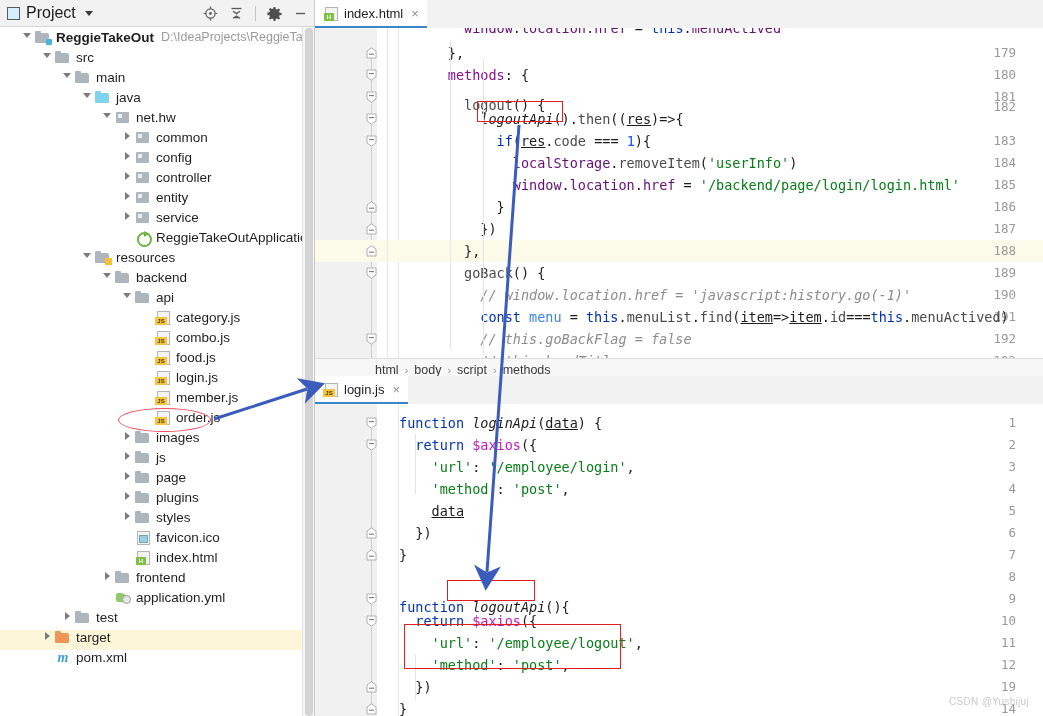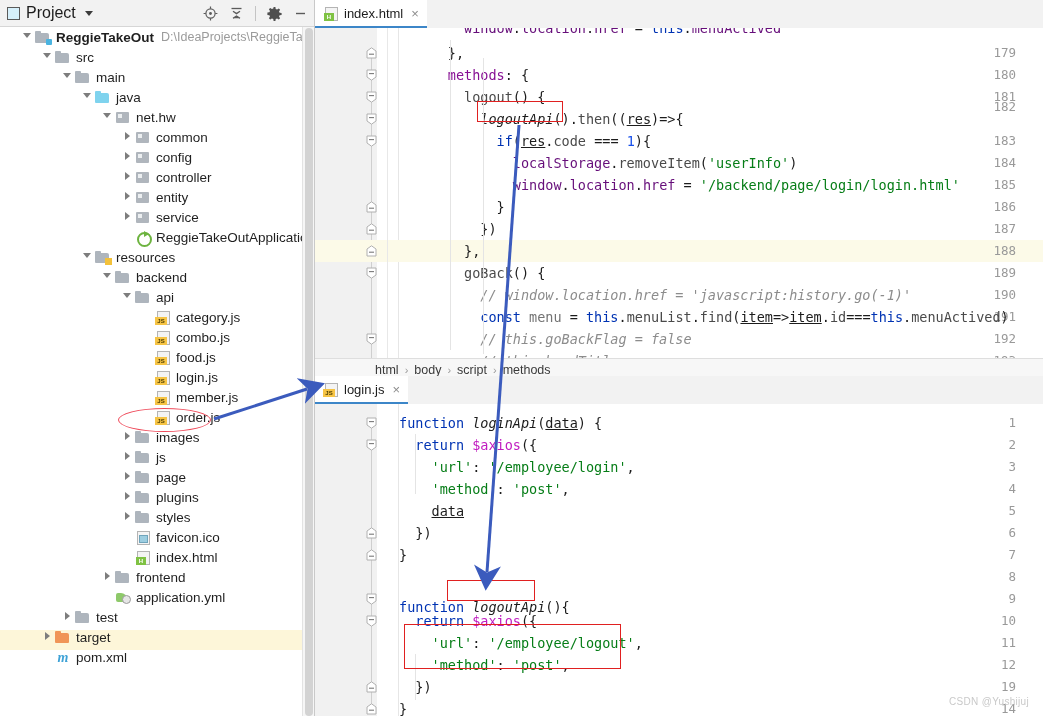--- a/index.html
+++ b/index.html
@@ -181,21 +181,21 @@
   }
   .code{
     position:absolute; left:84px; top:0; right:0; bottom:0;
     font-family:"DejaVu Sans Mono", monospace; font-size:13.5px;
   }
   .cl{ position:absolute; left:0; right:0; height:22px; line-height:22px; white-space:pre; }
   .rowhl{ position:absolute; left:0; right:0; height:22px; background:#fcfae8; }
 
   
   .t-kw{ color:#0033b3; }
-  .t-fn{ color:#737373; }
+  .t-fn{ color:#3b82f6; }
   .t-fn-it{ color:#1c1c1c; font-style:italic; }
   .t-plain{ color:#1c1c1c; }
   .t-gray{ color:#4a4a4a; }
   .t-str{ color:#067d17; }
   .t-num{ color:#1750eb; }
   .t-prop{ color:#871094; }
   .t-comment{ color:#8c8c8c; font-style:italic; }
   .t-ul{ text-decoration:underline; }
   .t-dollar{ color:#c01cc0; }
   .t-magenta{ color:#660e7a; }
@@ -565,21 +565,21 @@
             <svg width="11" height="12" viewBox="0 0 11 12">
               <path d="M1 1h9v7l-4.5 3.2L1 8z" fill="#fff" stroke="#b0b0b0"></path>
               <path d="M3 4.6h5" stroke="#7a7a7a" stroke-width="1.1"></path>
             </svg>
           </div>
           <div class="lineno" style="top: 322px;">193</div>
         </div>
       <div class="code" id="top-code">
           <div class="cl" style="top: 14px;"><span class="t-plain">      },</span></div>
           <div class="cl" style="top: 36px;"><span class="t-plain">      </span><span class="t-prop">methods</span><span class="t-plain">: {</span></div>
-          <div class="cl" style="top: 58px;"><span class="t-plain">        </span><span class="t-gray">logout</span><span class="t-plain">() {</span></div>
+          <div class="cl" style="top: 66px;"><span class="t-plain">        </span><span class="t-gray">logout</span><span class="t-plain">() {</span></div>
           <div class="cl" style="top: 80px;"><span class="t-plain">          </span><span class="t-fn-it">logoutApi</span><span class="t-plain">()</span><span class="t-plain">.</span><span class="t-gray">then</span><span class="t-plain">((</span><span class="t-ul t-plain">res</span><span class="t-plain">)=&gt;{</span></div>
           <div class="cl" style="top: 102px;"><span class="t-plain">            </span><span class="t-kw">if</span><span class="t-plain">(</span><span class="t-ul t-plain">res</span><span class="t-plain">.</span><span class="t-gray">code</span><span class="t-plain"> === </span><span class="t-num">1</span><span class="t-plain">){</span></div>
           <div class="cl" style="top: 124px;"><span class="t-plain">              </span><span class="t-magenta">localStorage</span><span class="t-plain">.</span><span class="t-gray">removeItem</span><span class="t-plain">(</span><span class="t-str">'userInfo'</span><span class="t-plain">)</span></div>
           <div class="cl" style="top: 146px;"><span class="t-plain">              </span><span class="t-magenta">window</span><span class="t-plain">.</span><span class="t-magenta">location</span><span class="t-plain">.</span><span class="t-magenta">href</span><span class="t-plain"> = </span><span class="t-str">'/backend/page/login/login.html'</span></div>
           <div class="cl" style="top: 168px;"><span class="t-plain">            }</span></div>
           <div class="cl" style="top: 190px;"><span class="t-plain">          })</span></div>
           <div class="cl" style="top: 212px;"><span class="t-plain">        },</span></div>
           <div class="cl" style="top: 234px;"><span class="t-plain">        </span><span class="t-gray">goBack</span><span class="t-plain">() {</span></div>
           <div class="cl" style="top: 256px;"><span class="t-plain">          </span><span class="t-comment">// window.location.href = 'javascript:history.go(-1)'</span></div>
           <div class="cl" style="top: 278px;"><span class="t-plain">          </span><span class="t-kw">const</span><span class="t-plain"> </span><span class="t-fn">menu</span><span class="t-plain"> = </span><span class="t-kw">this</span><span class="t-plain">.</span><span class="t-gray">menuList</span><span class="t-plain">.</span><span class="t-gray">find</span><span class="t-plain">(</span><span class="t-ul t-plain">item</span><span class="t-plain">=&gt;</span><span class="t-ul t-plain">item</span><span class="t-plain">.</span><span class="t-gray">id</span><span class="t-plain">===</span><span class="t-kw">this</span><span class="t-plain">.</span><span class="t-gray">menuActived</span><span class="t-plain">)</span></div>

